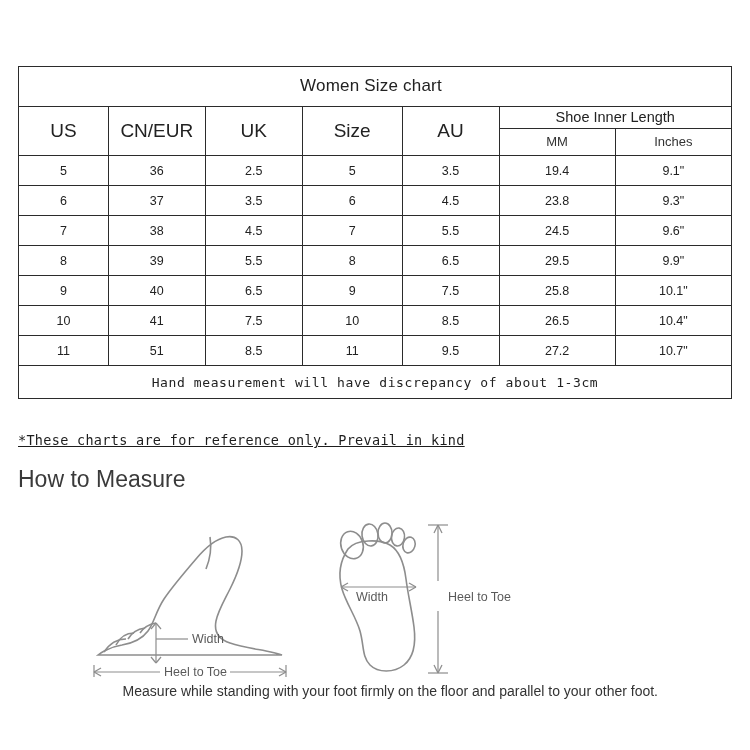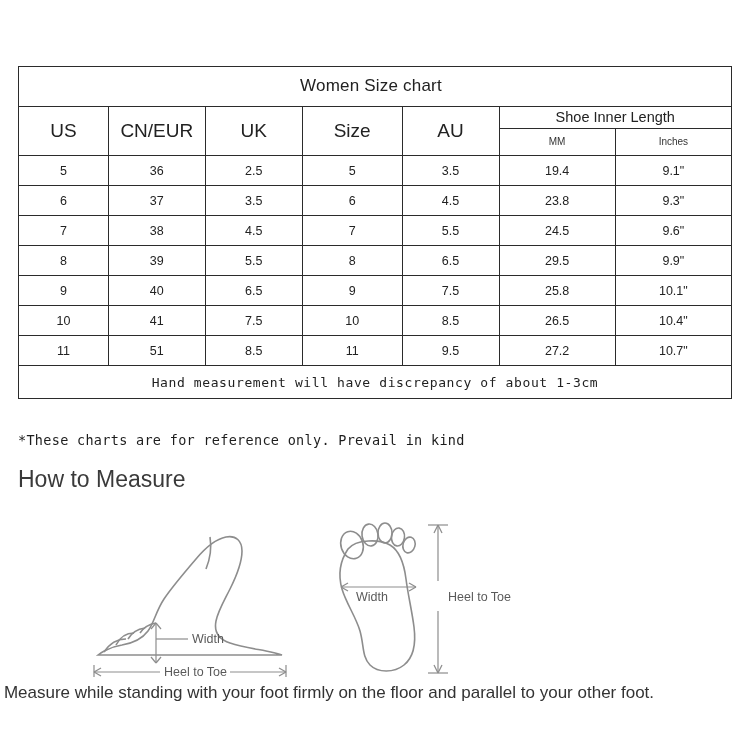--- a/index.html
+++ b/index.html
@@ -45,21 +45,21 @@
     font-size: 19px;
     font-weight: bold;
     height: 49px;
   }
   .hdr-span {
     font-size: 14.5px;
     font-weight: bold;
     height: 18px;
   }
   .hdr-sub {
-    font-size: 10px;
+    font-size: 13px;
     height: 24px;
     color: #333;
   }
   td.data {
     font-size: 12.5px;
     height: 30px;
   }
   .note-row {
     font-family: "DejaVu Sans Mono", monospace;
     font-size: 13px;
@@ -68,20 +68,21 @@
   }
 
   
   .ref-note {
     position: absolute;
     left: 18px; top: 432px;
     font-family: "DejaVu Sans Mono", monospace;
     font-size: 13.5px;
     letter-spacing: 0.3px;
     color: #1d1d1d;
+    text-decoration: underline;
   }
 
   
   .howto-title {
     position: absolute;
     left: 18px; top: 466px;
     font-size: 23px;
     color: #3a3a3a;
   }
   .howto-sub {
@@ -93,22 +94,22 @@
 
   .diagram {
     position: absolute;
     left: 60px; top: 515px;
     width: 640px; height: 175px;
   }
   .caption {
     position: absolute;
     left: 0; top: 683px;
     width: 658px;
-    text-align: center;
-    font-size: 17px;
+    text-align: right;
+    font-size: 14px;
     color: #333333;
   }
   svg text {
     font-family: "Liberation Sans", sans-serif;
     fill: #5a5a5a;
   }
 </style>
 </head>
 <body>
 

